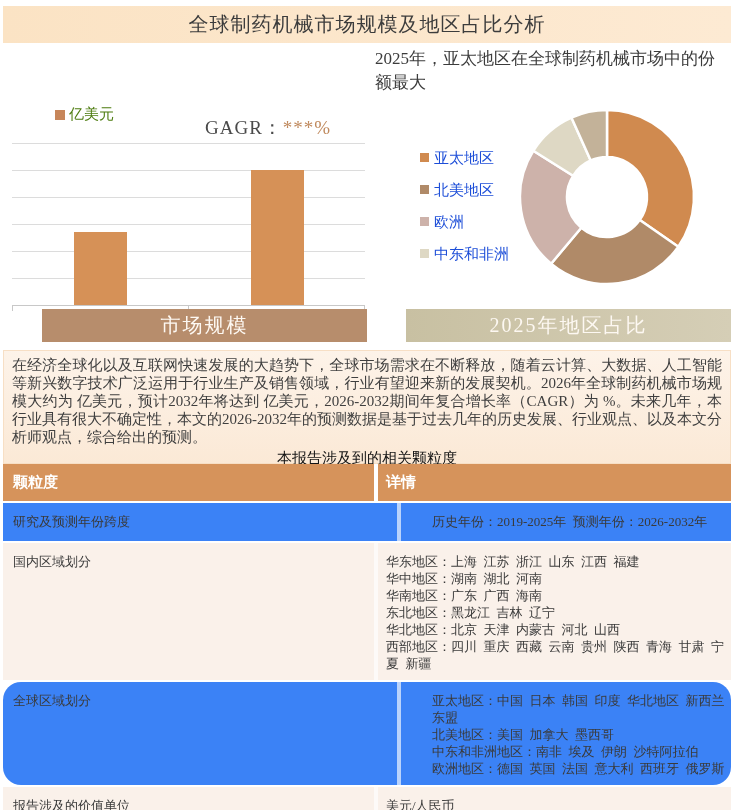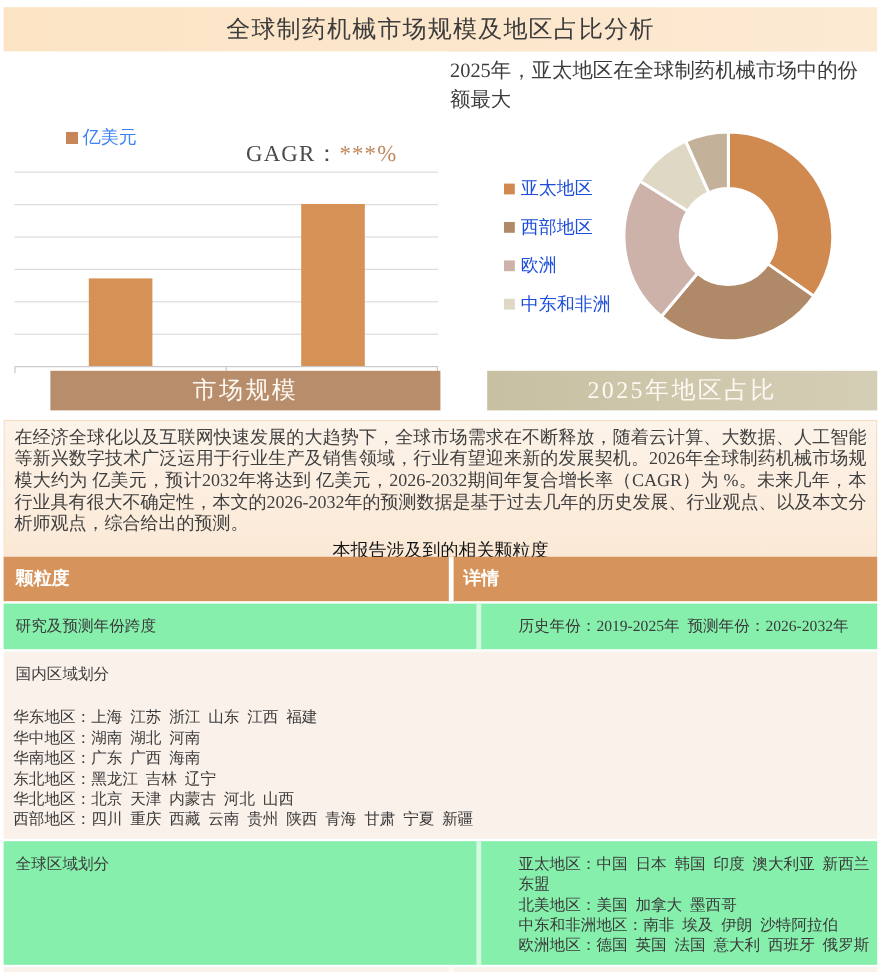--- a/index.html
+++ b/index.html
@@ -9,21 +9,21 @@
   
   #title-bar{position:absolute;left:3px;right:3px;top:6px;height:37px;
     background:linear-gradient(90deg,#FBE3C4,#FDEAD3);
     display:flex;align-items:center;justify-content:center;}
   #title-bar .t{font-size:20px;color:#3C3C3C;letter-spacing:1px;}
 
   
   #bar-area{position:absolute;left:0;top:43px;width:372px;height:265px;background:#fff;}
   #bar-legend{position:absolute;left:55px;top:62px;display:flex;align-items:center;}
   #bar-legend .sq{width:10px;height:10px;margin-right:4px;}
-  #bar-legend .lbl{font-size:15px;color:#3b82f6;}
+  #bar-legend .lbl{font-size:15px;color:#4d7c0f;}
   #cagr{position:absolute;left:205px;top:72px;font-size:19px;letter-spacing:1px;}
   #cagr .k{color:#4A4A4A;} #cagr .v{color:#C08A5E;}
   #bar-plot{position:absolute;left:12px;top:101px;width:353px;height:162px;}
   .gridline{position:absolute;left:0;right:0;height:1px;background:#DCDCDC;}
   #bar-plot .axis{position:absolute;left:0;right:0;bottom:0;height:1px;background:#C8C8C8;}
   .tick{position:absolute;top:162px;width:1px;height:5px;background:#C8C8C8;}
   .bar{position:absolute;bottom:1px;}
   .xlab{position:absolute;top:272px;width:80px;text-align:center;font-size:15px;color:#3C3C3C;}
 
   
@@ -52,24 +52,24 @@
   
   #gtable{position:absolute;left:3px;right:3px;top:464px;}
   .trow{display:flex;margin-bottom:2px;}
   .trow .c1{width:371px;flex:none;padding:10px 6px 8px 10px;}
   .trow .div{width:4px;flex:none;background:rgba(255,255,255,0.65);}
   .trow .c2{flex:1;padding:10px 4px 8px 8px;}
   #thead{height:37px;background:#D6935B;margin-bottom:2px;}
   #thead .c1,#thead .c2{padding-top:9px;padding-bottom:12px;}
   #thead .hl{font-size:15px;font-weight:bold;color:#FFFFFF;}
   #thead .div{background:#FFFFFF;}
-  .trow.dark{background:#86efac;gap:23px;} .trow.light{background:#FAF1EA;}
+  .trow.dark{background:#3b82f6;gap:23px;} .trow.light{background:#FAF1EA;}
   .cell-label{font-size:13px;color:#3A3A3A;}
   .cell-line{font-size:13px;line-height:17px;color:#3A3A3A;white-space:pre-wrap;}
-  .r1{min-height:38px;} .r2{min-height:134px;flex-direction:column;} .r3{min-height:90px;} .r4{min-height:46px;}
+  .r1{min-height:38px;} .r2{min-height:134px;} .r3{min-height:90px;border-radius:18px;} .r4{min-height:46px;}
 </style>
 </head>
 <body>
 
 <div id="page">
 
   <div id="title-bar">
     <span class="t">全球制药机械市场规模及地区占比分析</span>
   </div>
 
@@ -99,21 +99,21 @@
     </div>
 
   <div id="donut-heading">2025年，亚太地区在全球制药机械市场中的份额最大</div>
   <div id="donut-legend">
       <div class="dleg">
         <span class="sq" style="background: rgb(208, 138, 79);"></span>
         <span class="lbl">亚太地区</span>
       </div>
       <div class="dleg">
         <span class="sq" style="background: rgb(176, 138, 104);"></span>
-        <span class="lbl">西部地区</span>
+        <span class="lbl">北美地区</span>
       </div>
       <div class="dleg">
         <span class="sq" style="background: rgb(205, 178, 170);"></span>
         <span class="lbl">欧洲</span>
       </div>
       <div class="dleg">
         <span class="sq" style="background: rgb(222, 216, 196);"></span>
         <span class="lbl">中东和非洲</span>
       </div>
     </div>
@@ -166,21 +166,21 @@
             <div class="cell-line">华北地区：北京  天津  内蒙古  河北  山西</div>
             <div class="cell-line">西部地区：四川  重庆  西藏  云南  贵州  陕西  青海  甘肃  宁夏  新疆</div>
           </div>
         </div>
         <div class="trow r3 dark">
           <div class="c1">
             <div class="cell-label">全球区域划分</div>
           </div>
           <div class="div"></div>
           <div class="c2">
-            <div class="cell-line">亚太地区：中国  日本  韩国  印度  澳大利亚  新西兰  东盟</div>
+            <div class="cell-line">亚太地区：中国  日本  韩国  印度  华北地区  新西兰  东盟</div>
             <div class="cell-line">北美地区：美国  加拿大  墨西哥</div>
             <div class="cell-line">中东和非洲地区：南非  埃及  伊朗  沙特阿拉伯</div>
             <div class="cell-line">欧洲地区：德国  英国  法国  意大利  西班牙  俄罗斯</div>
           </div>
         </div>
         <div class="trow r4 light">
           <div class="c1">
             <div class="cell-label">报告涉及的价值单位</div>
           </div>
           <div class="div"></div>

